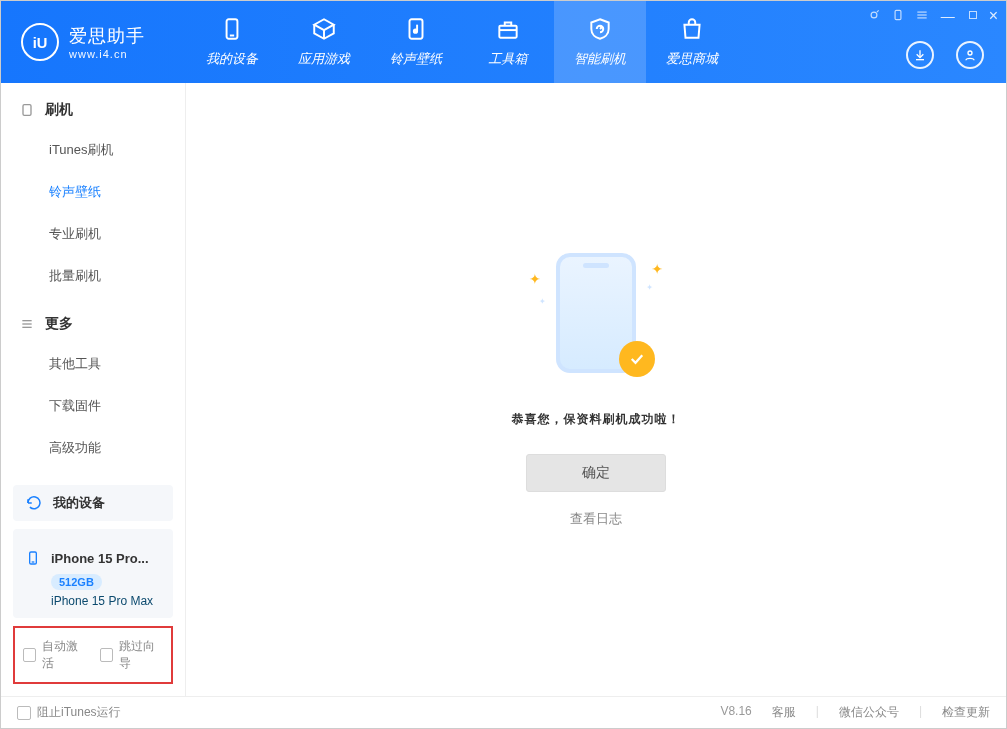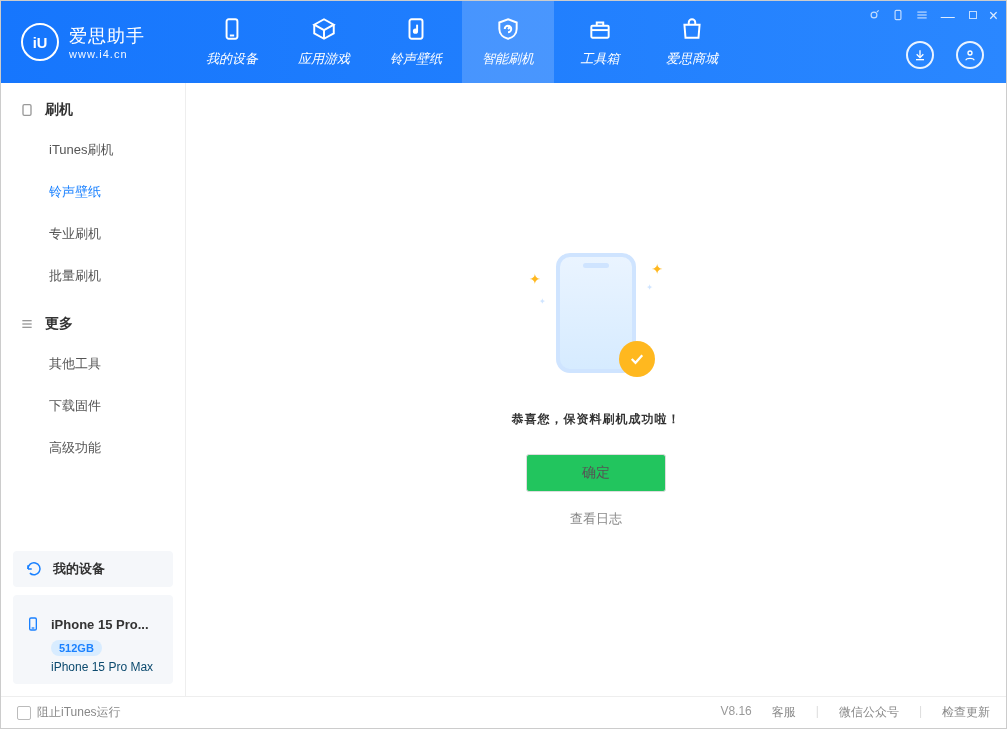--- a/index.html
+++ b/index.html
@@ -56,21 +56,21 @@
 
 .main { flex: 1; position: relative; display: flex; flex-direction: column; align-items: center; }
 .illust { margin-top: 170px; width: 130px; height: 130px; position: relative; }
 .phone-shape { width: 80px; height: 120px; border: 4px solid #cfe4ff; border-radius: 14px; background: linear-gradient(#eaf4ff,#d6ebff); position: absolute; left: 25px; top: 0; }
 .phone-shape::before { content:""; position:absolute; top:6px; left:50%; transform:translateX(-50%); width:26px; height:5px; background:#cfe4ff; border-radius:3px; }
 .check-badge { position:absolute; right:6px; bottom:6px; width:36px; height:36px; background:#ffb81f; border-radius:50%; display:flex; align-items:center; justify-content:center; }
 .check-badge svg { width:18px; height:18px; color:#fff; }
 .sparkle { position:absolute; color:#ffb81f; font-size: 14px; }
 
 .success-msg { margin-top: 28px; font-size: 12px; color: #333; letter-spacing: 1px; font-weight: bold; }
-.ok-btn { margin-top: 26px; width: 140px; height: 38px; border: 1px solid #ddd; background:#22c55e; border-radius: 3px; color: #555; font-size: 14px; cursor:pointer; }
+.ok-btn { margin-top: 26px; width: 140px; height: 38px; border: 1px solid #ddd; background:#e5e5e5; border-radius: 3px; color: #555; font-size: 14px; cursor:pointer; }
 .log-link { margin-top: 18px; font-size: 13px; color: #888; cursor:pointer; }
 
 
 .footer { height: 32px; border-top: 1px solid #eee; display: flex; align-items: center; padding: 0 16px; font-size: 12px; color: #888; }
 .footer .chk { color: #888; }
 .footer-right { margin-left: auto; display: flex; align-items: flex-start; gap: 20px; }
 .footer-right .sep { color: #ddd; }
 .footer-link { cursor: pointer; }
 .version { color: #999; }
 </style>
@@ -114,39 +114,39 @@
     <div class="nav-tab">
       <span class="nav-tab-icon">
           <svg viewBox="0 0 24 24" fill="none" stroke="#fff" stroke-width="1.8">
             <rect x="6" y="3" width="12" height="18" rx="2"></rect>
             <path d="M13 8 V14"></path>
             <circle cx="11.5" cy="14" r="1.5" fill="#fff"></circle>
           </svg>
         </span>
       <span>铃声壁纸</span>
     </div>
+    <div class="nav-tab">
+      <span class="nav-tab-icon">
+          <svg viewBox="0 0 24 24" fill="none" stroke="#fff" stroke-width="1.8">
+            <rect x="4" y="9" width="16" height="11" rx="1"></rect>
+            <path d="M9 9 V6 H15 V9"></path>
+            <line x1="4" y1="13" x2="20" y2="13"></line>
+          </svg>
+        </span>
+      <span>工具箱</span>
+    </div>
     <div class="nav-tab active">
       <span class="nav-tab-icon">
           <svg viewBox="0 0 24 24" fill="none" stroke="#fff" stroke-width="1.8">
             <path d="M12 3 L20 6 V12 C20 17 16 20 12 21 C8 20 4 17 4 12 V6 Z"></path>
             <path d="M9 12 A3 3 0 1 1 12 15"></path>
             <path d="M12 9 L13.5 10.5 L12 12"></path>
           </svg>
         </span>
       <span>智能刷机</span>
-    </div>
-    <div class="nav-tab">
-      <span class="nav-tab-icon">
-          <svg viewBox="0 0 24 24" fill="none" stroke="#fff" stroke-width="1.8">
-            <rect x="4" y="9" width="16" height="11" rx="1"></rect>
-            <path d="M9 9 V6 H15 V9"></path>
-            <line x1="4" y1="13" x2="20" y2="13"></line>
-          </svg>
-        </span>
-      <span>工具箱</span>
     </div>
     <div class="nav-tab">
       <span class="nav-tab-icon">
           <svg viewBox="0 0 24 24" fill="none" stroke="#fff" stroke-width="1.8">
             <path d="M5 8 H19 L18 20 H6 Z"></path>
             <path d="M9 8 V6 A3 3 0 0 1 15 6 V8"></path>
           </svg>
         </span>
       <span>爱思商城</span>
     </div>
@@ -230,20 +230,30 @@
       <div class="device-card">
         <div class="device-row1">
           <svg viewBox="0 0 24 24" fill="none" stroke="currentColor" stroke-width="2">
               <rect x="7" y="3" width="10" height="18" rx="2"></rect>
               <line x1="10" y1="18" x2="14" y2="18"></line>
             </svg>
           <span class="device-name">iPhone 15 Pro...</span>
         </div>
         <span class="storage-chip">512GB</span>
         <div class="device-model">iPhone 15 Pro Max</div>
+      </div>
+      <div class="highlight-box">
+        <label class="chk">
+          <span class="chk-box"></span>
+          <span>自动激活</span>
+        </label>
+        <label class="chk">
+          <span class="chk-box"></span>
+          <span>跳过向导</span>
+        </label>
       </div>
     </div>
   </div>
 
   <div class="main">
     <div class="illust">
       <span class="sparkle" style="left:-2px; top:18px;">✦</span>
       <span class="sparkle" style="left:8px; top:44px; font-size:8px; color:#cfe4ff;">✦</span>
       <span class="sparkle" style="right:-2px; top:8px;">✦</span>
       <span class="sparkle" style="right:8px; top:30px; font-size:8px; color:#cfe4ff;">✦</span>

